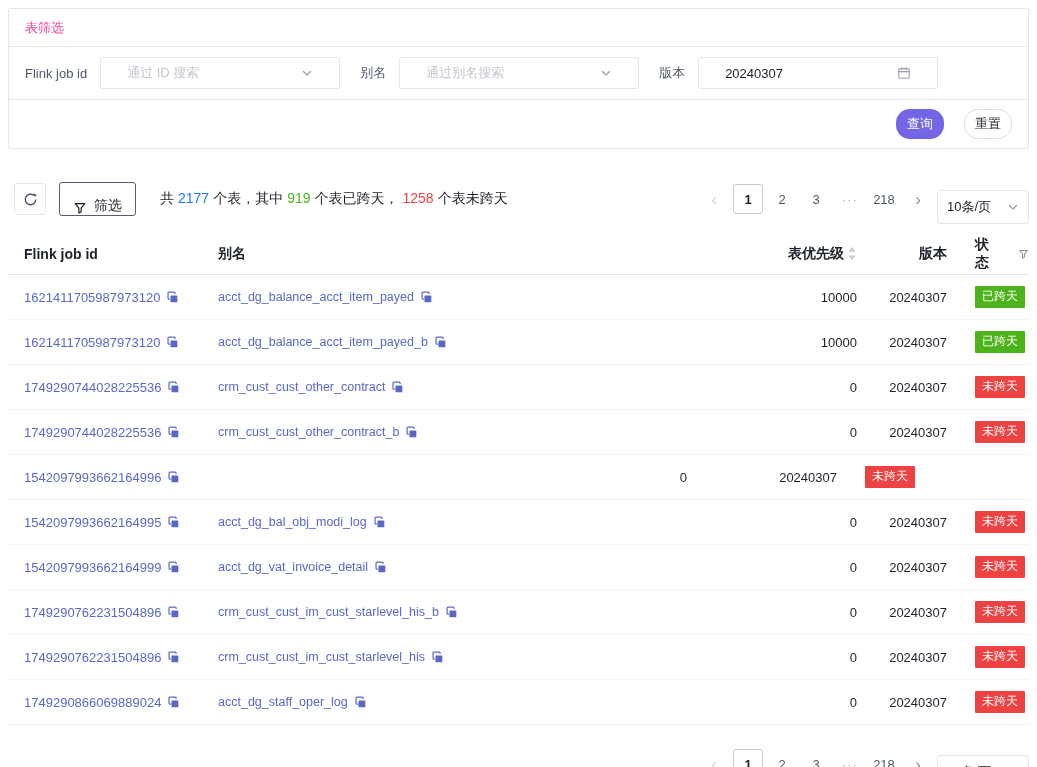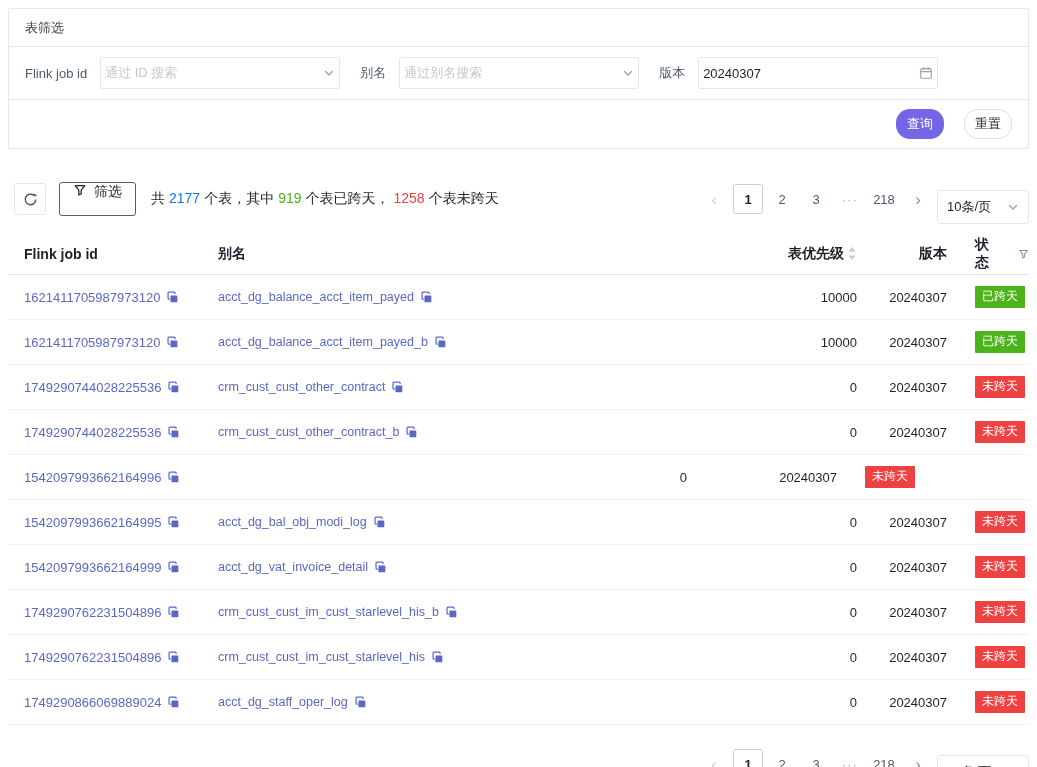--- a/index.html
+++ b/index.html
@@ -5,42 +5,42 @@
   * { margin:0; padding:0; box-sizing:border-box; }
   :root {
     --primary:#7265e6; --link:#5a68c5; --success:#4cb31a; --danger:#ee4242; --blue:#1677ff;
   }
   html,body { width:1037px; height:767px; background:#fff; overflow:hidden;
     font-family:"Liberation Sans","DejaVu Sans",sans-serif; color:#1d2129; }
   .page { padding:8px 8px 0; }
 
   
   .filter-card { border:1px solid #e5e6eb; border-radius:2px; background:#fff; }
-  .fc-header { padding:10px 16px 9px; border-bottom:1px solid #e5e6eb; font-size:13px; color:#404040; }
+  .fc-header { padding:10px 16px 9px; border-bottom:1px solid #e5e6eb; font-size:13px; color:#ec4899; }
   .fc-body { display:flex; align-items:center; padding:10px 16px; border-bottom:1px solid #e5e6eb; }
   .f-group { display:flex; align-items:center; margin-right:20px; }
   .f-label { font-size:13px; color:#4e5969; margin-right:13px; white-space:nowrap; }
   .ctrl { width:240px; height:32px; border:1px solid #e5e6eb; border-radius:2px; background:#fff;
-    display:flex; align-items:center; justify-content:space-between; padding:0 4px; cursor:pointer; }
+    display:flex; align-items:center; justify-content:space-between; padding:0 26px; cursor:pointer; }
   .ph { color:#c2c7cf; font-size:13px; white-space:nowrap; }
   .val { color:#1d2129; font-size:13px; white-space:nowrap; }
   .fc-footer { display:flex; justify-content:flex-end; align-items:center; gap:20px; padding:9px 16px; }
   .btn { height:30px; padding:0 10px; border-radius:14px; font-size:13px; cursor:pointer;
     border:1px solid transparent; font-family:inherit; }
   .btn-primary { background:var(--primary); color:#fff; }
   .btn-default { background:#fff; border-color:#dcdfe6; color:#1d2129; }
 
   
   .toolbar { display:flex; align-items:center; margin-top:25px; padding-left:6px; }
   .icon-btn { width:32px; height:32px; border:1px solid #e5e6eb; background:#fff; border-radius:3px;
     display:flex; align-items:center; justify-content:center; cursor:pointer; }
-  .filter-btn { height:34px; margin-left:13px; padding:0 13px; display:flex; align-items:flex-start; gap:7px;
+  .filter-btn { height:34px; margin-left:13px; padding:0 13px; display:flex; align-items:flex-end; gap:7px;
     background:#fff; border:1px solid #555e6e; border-radius:3px; font-size:14px; color:#1d2129;
     cursor:pointer; font-family:inherit; }
-  .summary { margin-left:15px; font-size:14px; color:#1d2129; white-space:nowrap; }
+  .summary { margin-left:24px; font-size:14px; color:#1d2129; white-space:nowrap; }
   .num { margin:0 4px; font-weight:500; }
   .num.blue { color:var(--blue); } .num.green { color:var(--success); } .num.red { color:var(--danger); }
 
   
   .pagination { margin-left:auto; display:flex; align-items:center; gap:8px; }
   .pages { display:flex; align-items:center; gap:4px; }
   .page-arrow { border:none; background:none; font-size:17px; line-height:1; color:#8a919f;
     width:22px; height:30px; cursor:pointer; font-family:inherit; }
   .page-arrow.prev { color:#cdd2da; }
   .page-item { min-width:30px; height:30px; border:1px solid transparent; background:none; font-size:13px;

